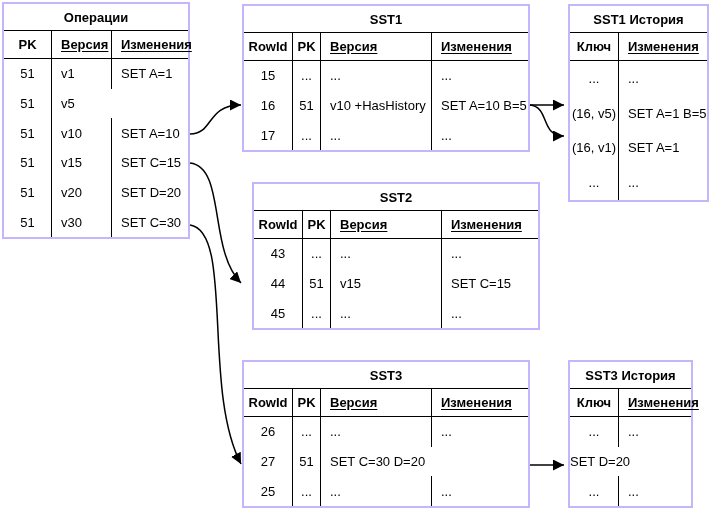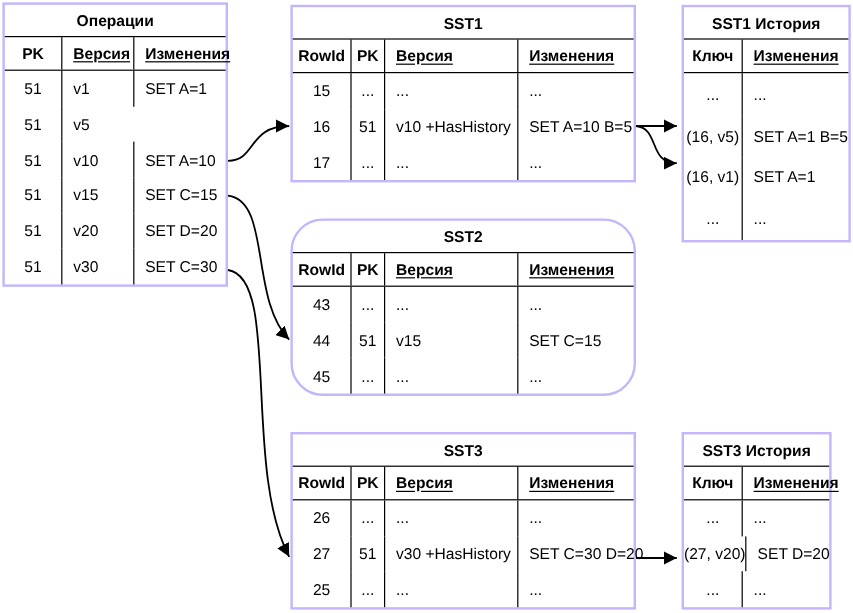--- a/index.html
+++ b/index.html
@@ -29,21 +29,21 @@
   #t-op .cell:nth-child(1){flex:0 0 47px;justify-content:center;}
   #t-op .cell:nth-child(2){flex:0 0 60px;padding-left:9px;}
   #t-op .cell:nth-child(3){flex:1;padding-left:9px;}
 
   
   .sst .cell:nth-child(1){flex:0 0 48px;justify-content:center;}
   .sst .cell:nth-child(2){flex:0 0 28px;justify-content:center;}
   .sst .cell:nth-child(3){flex:0 0 111px;padding-left:9px;}
   .sst .cell:nth-child(4){flex:1;padding-left:9px;}
   #t-sst1{left:242px;top:4px;width:288px;height:148px;}
-  #t-sst2{left:242px;top:182px;width:288px;height:148px;border-radius:27px;}
+  #t-sst2{left:252px;top:182px;width:288px;height:148px;}
   #t-sst3{left:242px;top:360px;width:288px;height:148px;}
 
   
   .hist .cell:nth-child(1){flex:0 0 48px;justify-content:center;}
   .hist .cell:nth-child(2){flex:1;padding-left:9px;}
   #t-h1{left:568px;top:4px;width:141px;height:198px;}
   #t-h3{left:568px;top:360px;width:125px;height:148px;}
 
   #arrows{position:absolute;left:0;top:0;width:711px;height:511px;pointer-events:none;}
   #arrows path{stroke:#000;stroke-width:1.5;fill:none;}
@@ -188,21 +188,20 @@
   <div class="body">
       <div class="row">
         <div class="cell">26</div>
         <div class="cell">...</div>
         <div class="cell">...</div>
         <div class="cell">...</div>
       </div>
       <div class="row">
         <div class="cell">27</div>
         <div class="cell">51</div>
-        <div class="cell">v30 +HasHistory</div>
         <div class="cell">SET C=30 D=20</div>
       </div>
       <div class="row">
         <div class="cell">25</div>
         <div class="cell">...</div>
         <div class="cell">...</div>
         <div class="cell">...</div>
       </div>
     </div>
 </div>
@@ -212,21 +211,20 @@
   <div class="hdr">
       <div class="cell">Ключ</div>
       <div class="cell u">Изменения</div>
     </div>
   <div class="body">
       <div class="row">
         <div class="cell">...</div>
         <div class="cell">...</div>
       </div>
       <div class="row">
-        <div class="cell">(27, v20)</div>
         <div class="cell">SET D=20</div>
       </div>
       <div class="row">
         <div class="cell">...</div>
         <div class="cell">...</div>
       </div>
     </div>
 </div>
 
 <svg id="arrows" viewBox="0 0 711 511" xmlns="http://www.w3.org/2000/svg">

